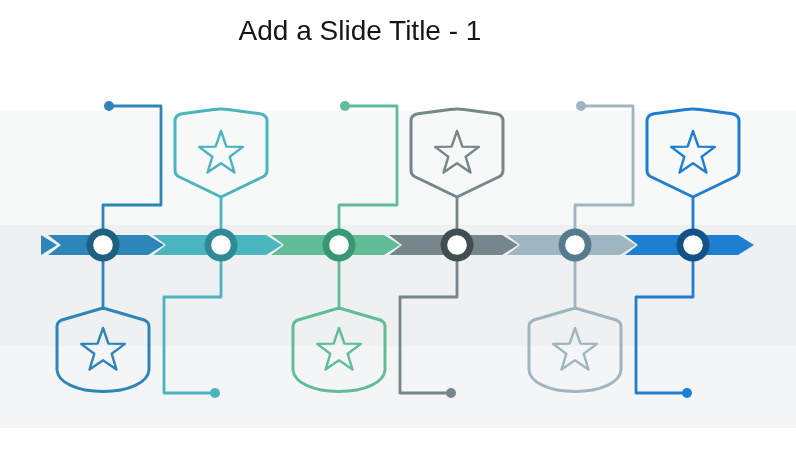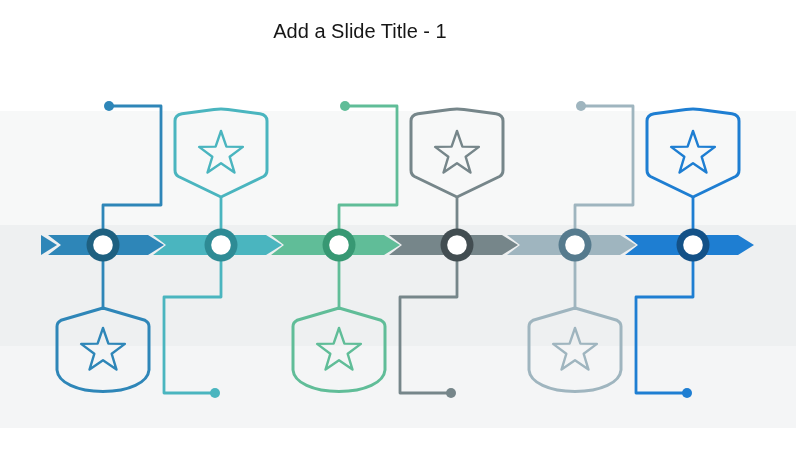--- a/index.html
+++ b/index.html
@@ -8,21 +8,21 @@
     font-family:"Liberation Sans", sans-serif;
     background:linear-gradient(to bottom,
       #ffffff 0px, #ffffff 111px,
       #f7f8f8 111px, #f7f8f8 225px,
       #eef0f1 225px, #eef0f1 346px,
       #f4f5f6 346px, #f4f5f6 428px,
       #ffffff 428px, #ffffff 450px);
   }
   .slide-title{
     position:absolute;top:17px;left:0;width:720px;
-    text-align:center;font-size:20px;line-height:28px;
+    text-align:center;font-size:28px;line-height:28px;
     color:#161616;font-weight:400;
   }
   .timeline-svg{position:absolute;left:0;top:0;}
 </style>
 </head>
 <body>
 
 <div class="slide-title">Add a Slide Title - 1</div>
 
 <svg class="timeline-svg" width="796" height="450" viewBox="0 0 796 450">

